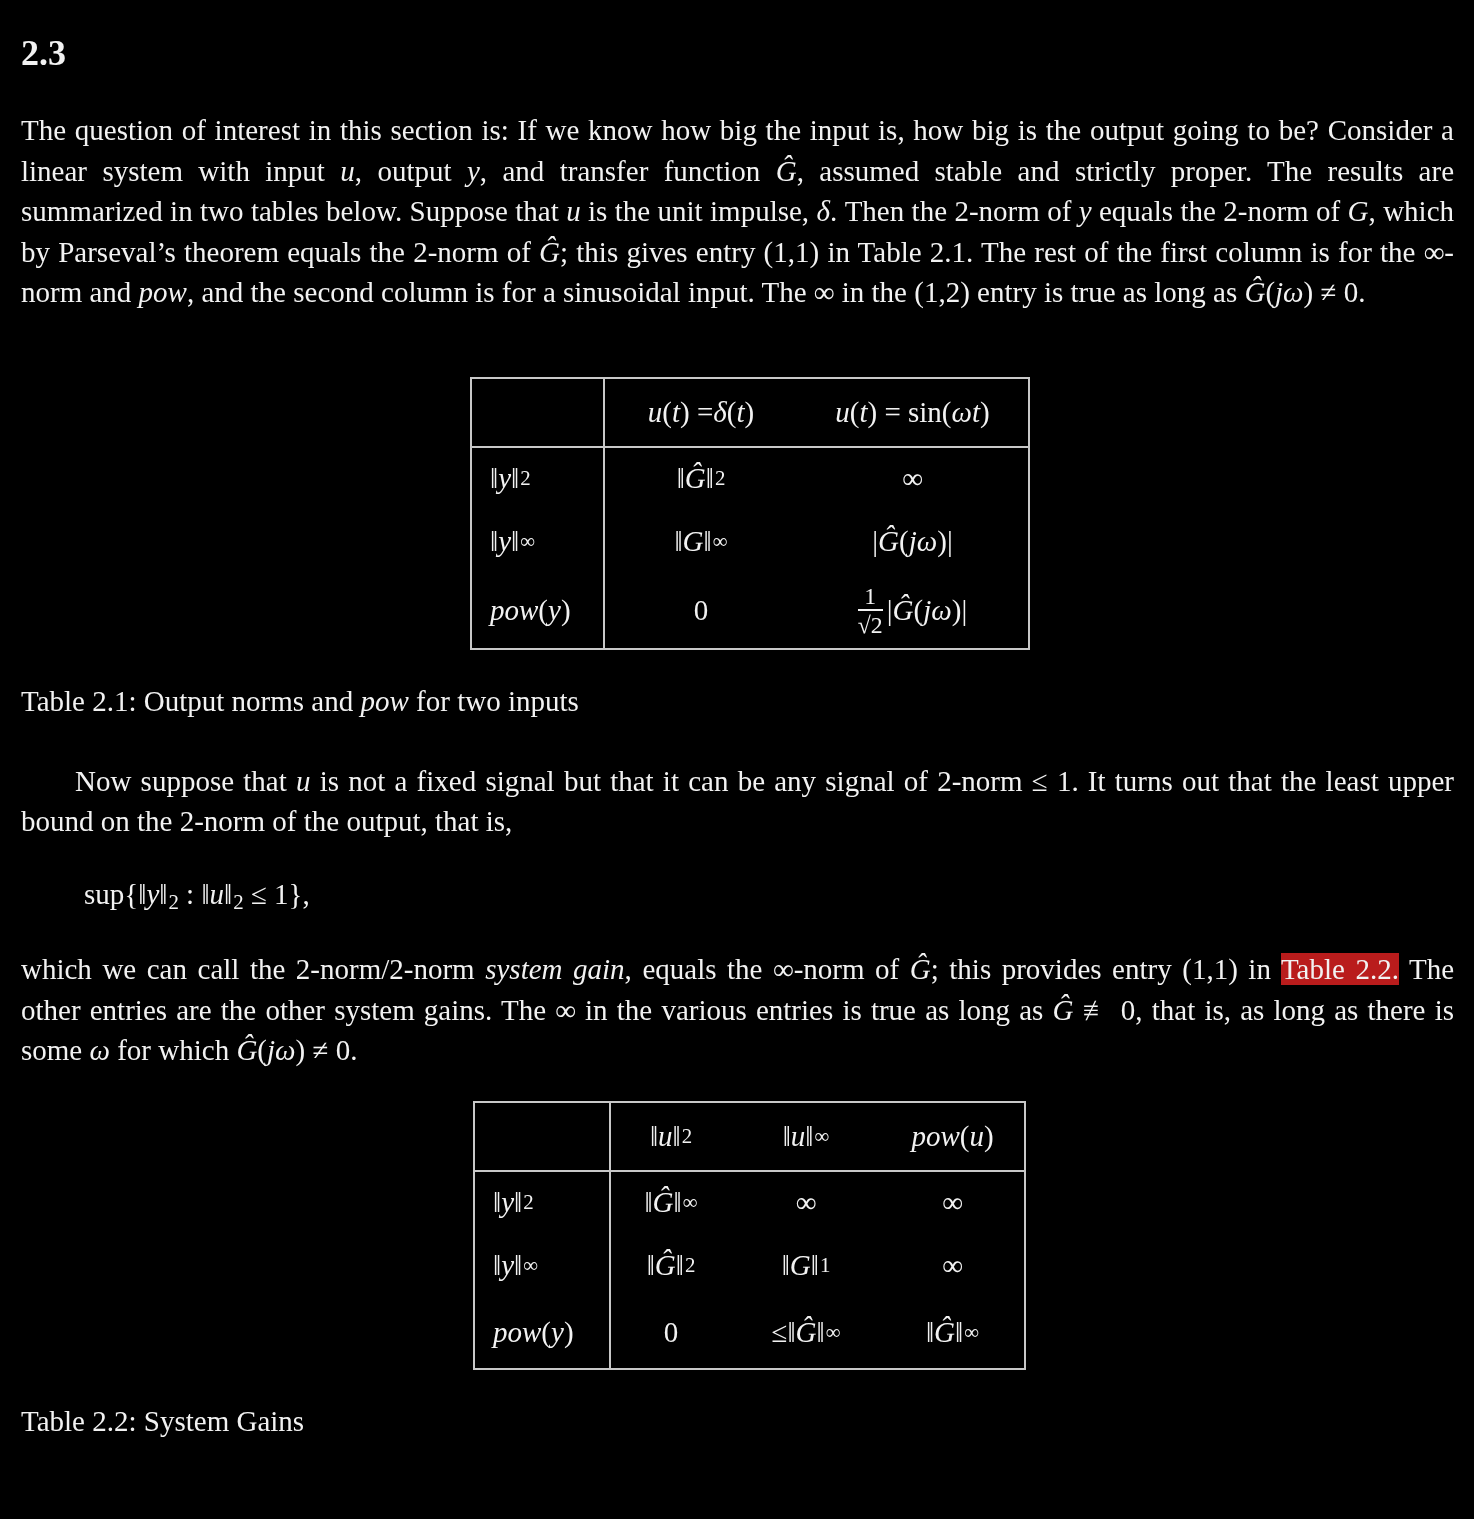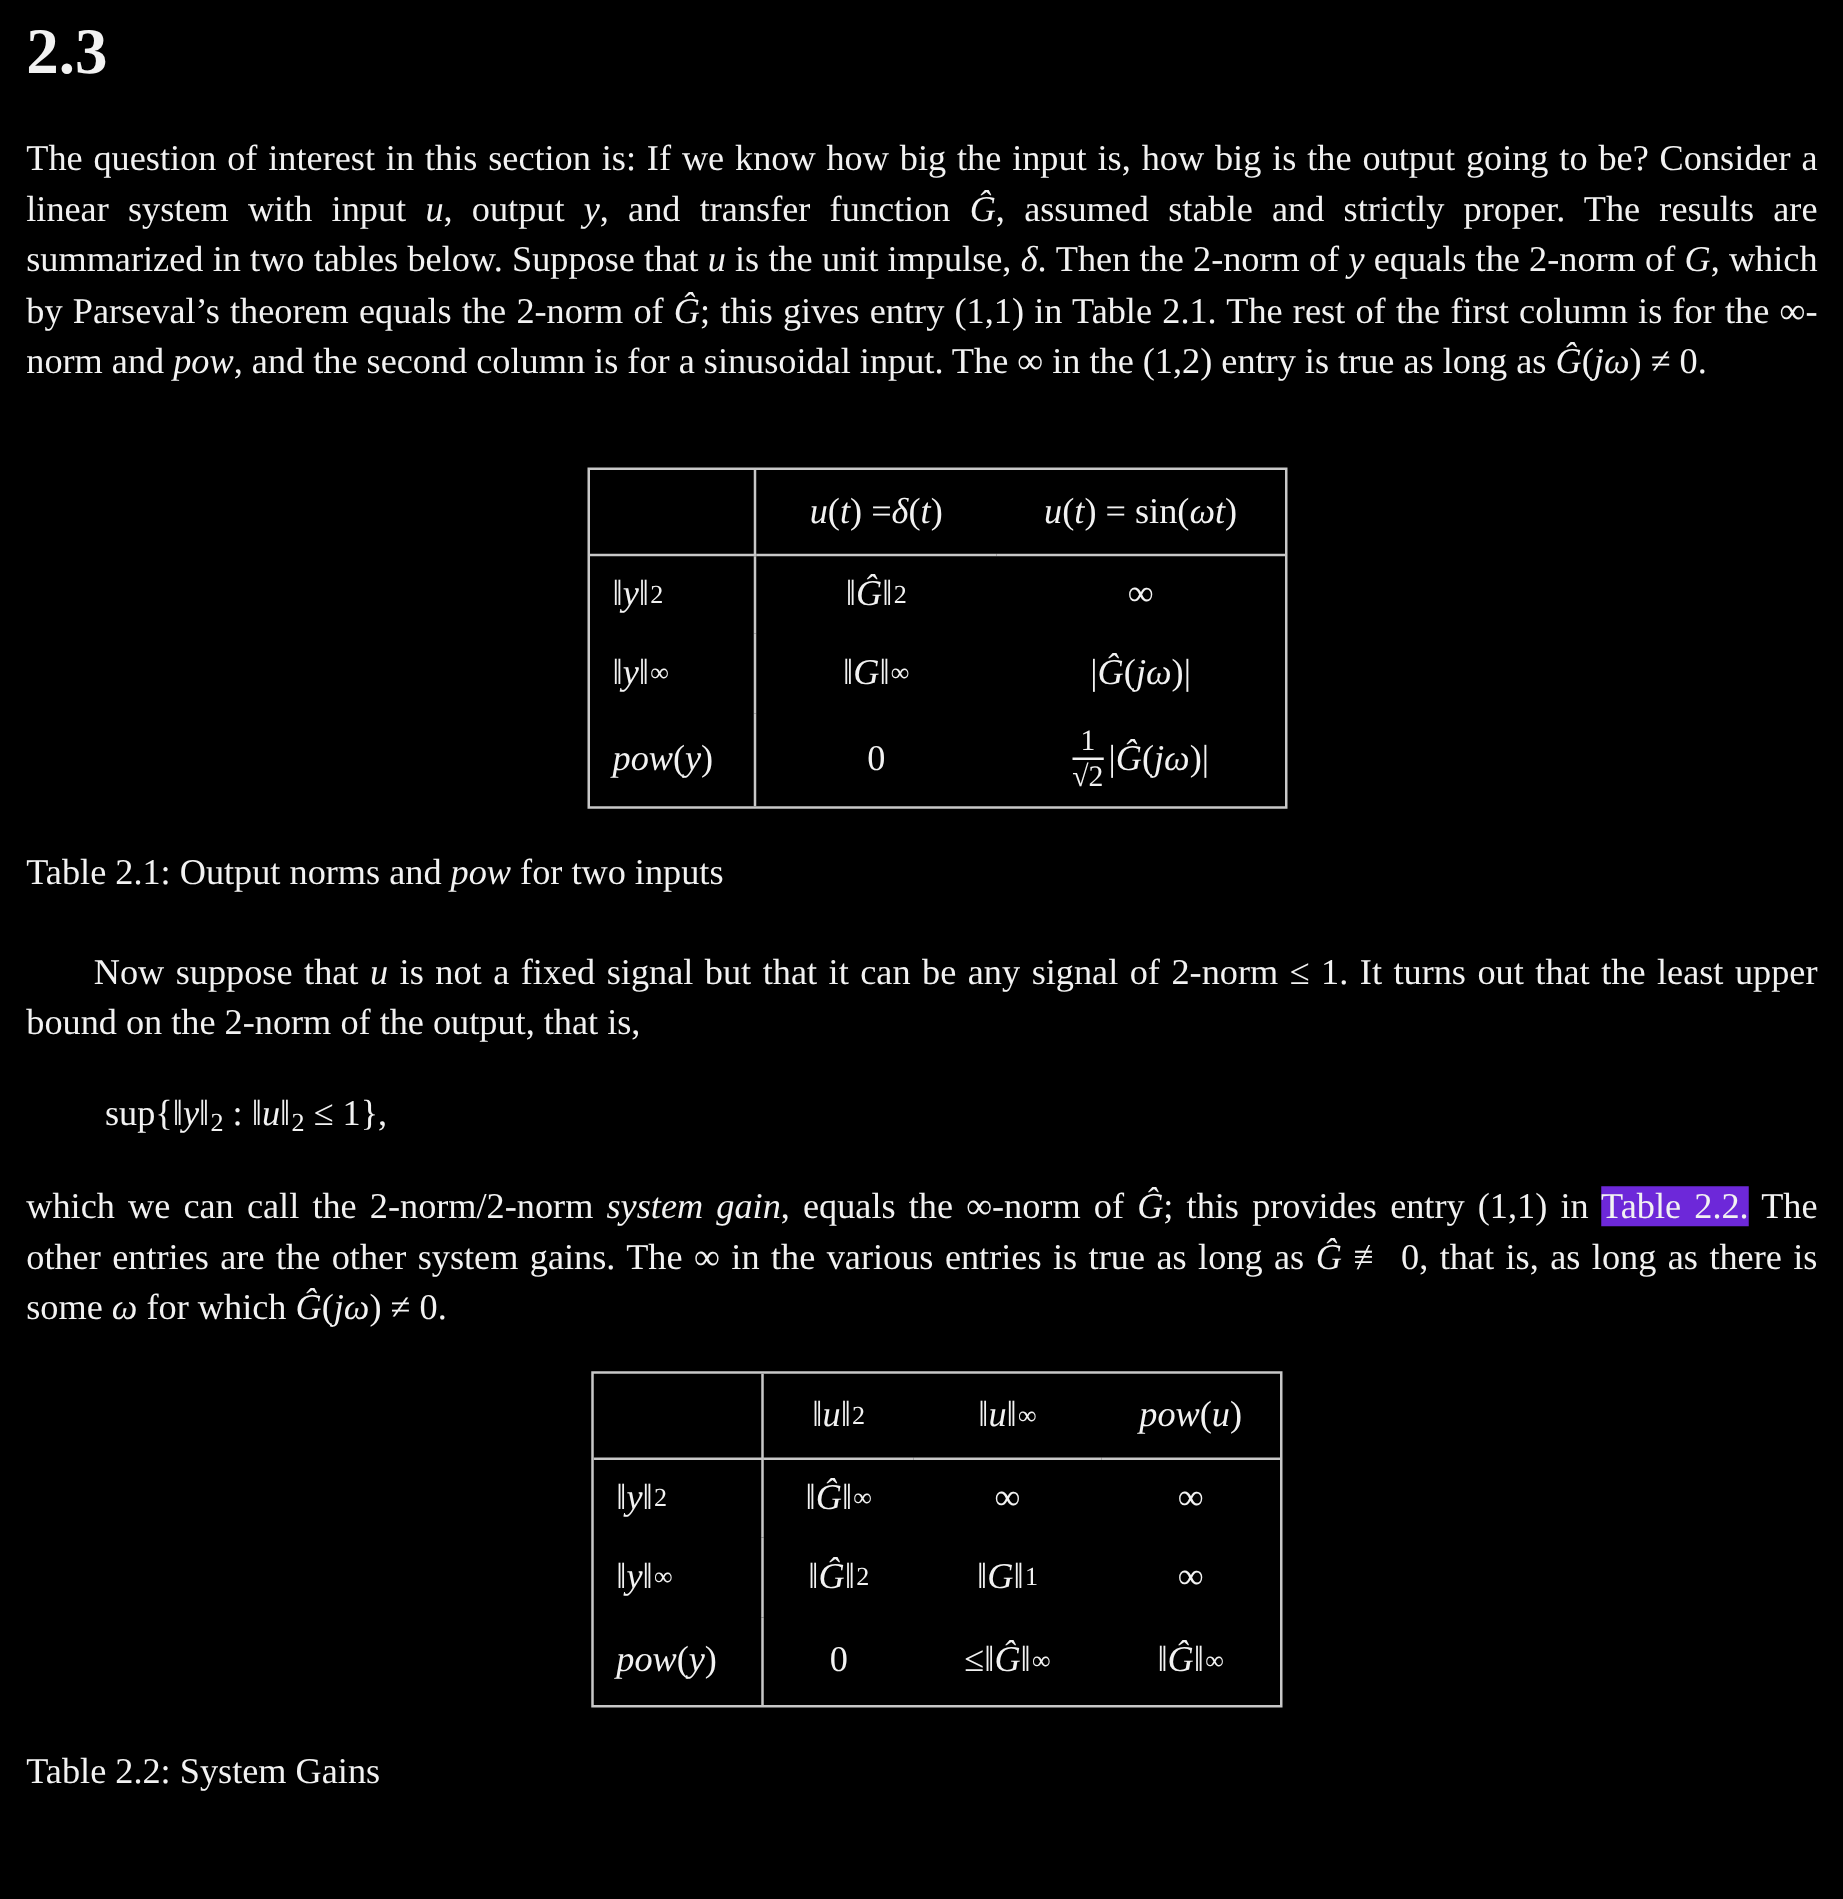--- a/index.html
+++ b/index.html
@@ -12,23 +12,23 @@
   }
   body {
     color: #f2f2f2;
     font-family: "Liberation Serif", "DejaVu Serif", serif;
     font-size: 29px;
   }
   .content {
     padding: 8px 20px 0 21px;
   }
   .heading {
-    font-size: 52px;
+    font-size: 36px;
     font-weight: bold;
-    margin-top: 4px;
+    margin-top: 24px;
     display: flex;
   }
   .heading .secnum { margin-right: 50px; }
   .para {
     text-align: justify;
     line-height: 1.4;
     margin: 0;
   }
   #p1 { margin-top: 36px; }
   #p2 { margin-top: 42px; text-indent: 54px; }
@@ -37,21 +37,21 @@
     margin: 32px 0 0 63px;
     line-height: 1.4;
     font-family: Liberation Serif, serif;
   }
   .it { font-style: italic; }
   .sub {
     font-size: 0.72em;
     vertical-align: -0.24em;
     padding-left: 1px;
   }
-  .hl { background: #6d28d9; }
+  .hl { background: #b91c1c; }
   .frac {
     display: inline-flex;
     flex-direction: column;
     align-items: center;
     line-height: 1.1;
     font-size: 0.82em;
     vertical-align: middle;
     margin-right: 4px;
   }
   .frac .den { border-top: 2px solid #f2f2f2; padding-top: 1px; }

